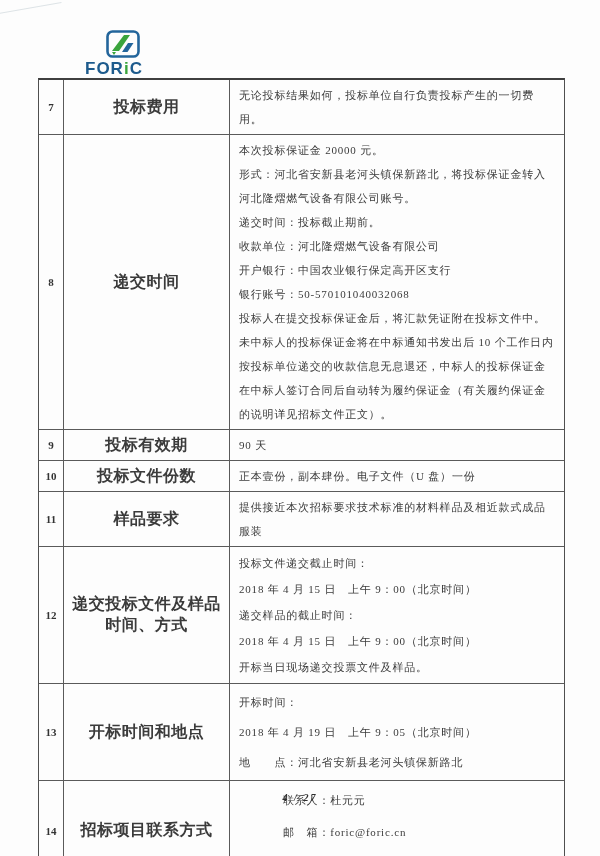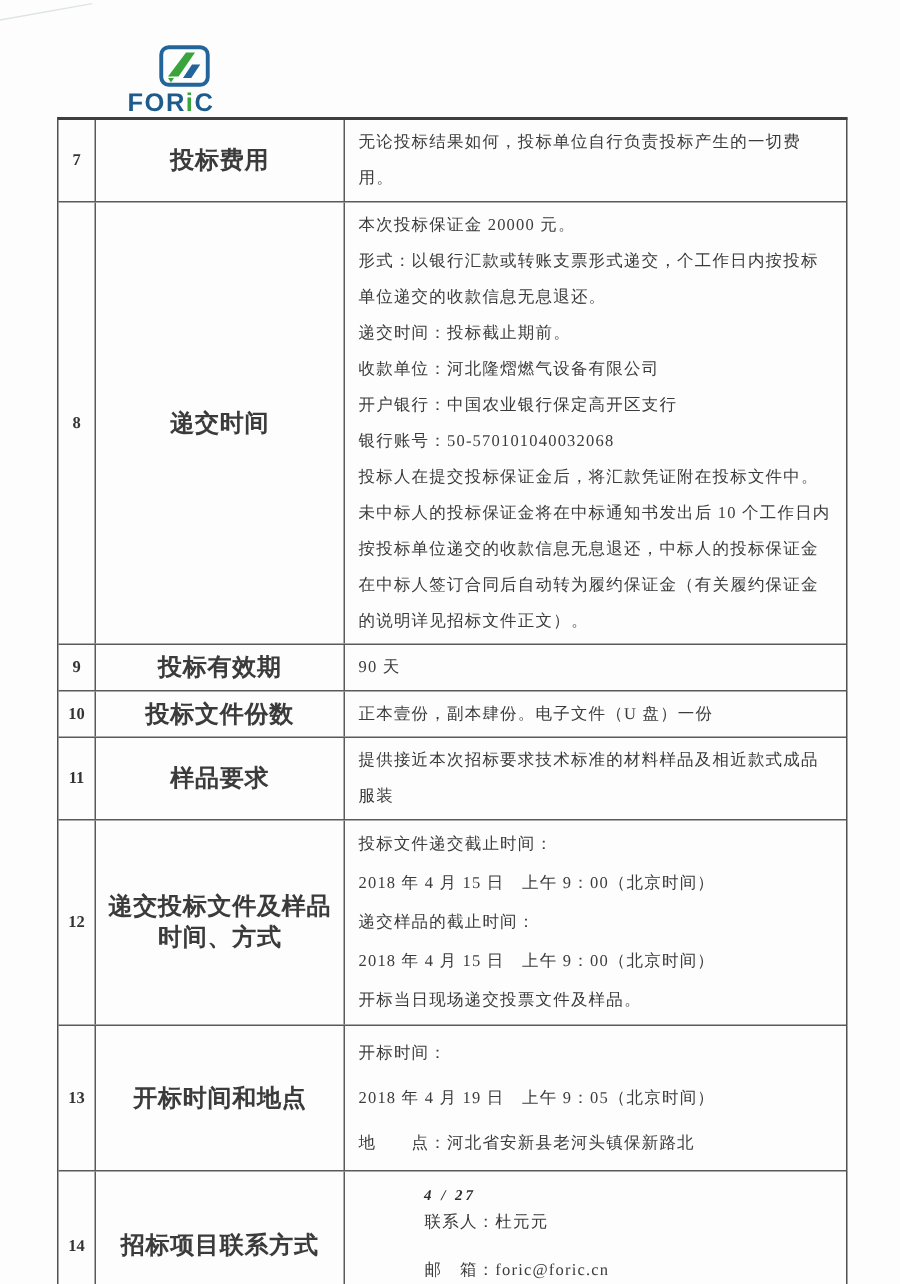--- a/index.html
+++ b/index.html
@@ -43,21 +43,21 @@
     display:flex;align-items:center;justify-content:center;
     font-size:11px;font-weight:bold;color:#333;
   }
   .cell-label{
     border-right:1px solid #5a5a5a;
     display:flex;align-items:center;justify-content:center;
     font-weight:bold;font-size:16px;letter-spacing:0.5px;
     text-align:center;padding:2px 4px;
   }
   .cell-content{
-    display:flex;flex-direction:column;justify-content:center;
+    display:flex;flex-direction:column;
     padding:3px 9px;font-size:11px;letter-spacing:0.8px;
   }
   .cell-content p{margin:0;line-height:24px;}
   .r-7{min-height:30px;}
   .r-8{min-height:270px;}
   .r-9{min-height:29px;}
   .r-10{min-height:30px;}
   .r-11{min-height:29px;}
   .r-12{min-height:131px;}
   .r-13{min-height:88px;}
@@ -99,21 +99,21 @@
       <div class="cell cell-content">
         <p>无论投标结果如何，投标单位自行负责投标产生的一切费用。</p>
       </div>
     </div>
 
     <div class="t-row r-8">
       <div class="cell cell-num">8</div>
       <div class="cell cell-label">递交时间</div>
       <div class="cell cell-content">
         <p>本次投标保证金 20000 元。</p>
-        <p>形式：以银行汇款或转账支票形式递交，个工作日内按投标单位递交的收款信息无息退还。</p>
+        <p>形式：河北省安新县老河头镇保新路北，将投标保证金转入河北隆熠燃气设备有限公司账号。</p>
         <p>递交时间：投标截止期前。</p>
         <p>收款单位：河北隆熠燃气设备有限公司</p>
         <p>开户银行：中国农业银行保定高开区支行</p>
         <p>银行账号：50-570101040032068</p>
         <p>投标人在提交投标保证金后，将汇款凭证附在投标文件中。未中标人的投标保证金将在中标通知书发出后 10 个工作日内按投标单位递交的收款信息无息退还，中标人的投标保证金在中标人签订合同后自动转为履约保证金（有关履约保证金的说明详见招标文件正文）。</p>
       </div>
     </div>
 
     <div class="t-row r-9">
       <div class="cell cell-num">9</div>

